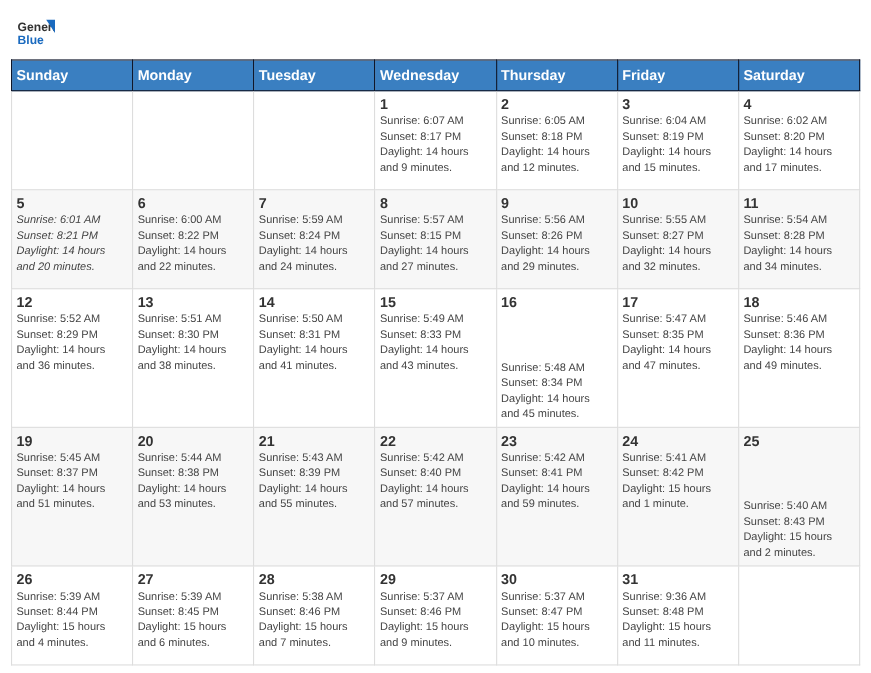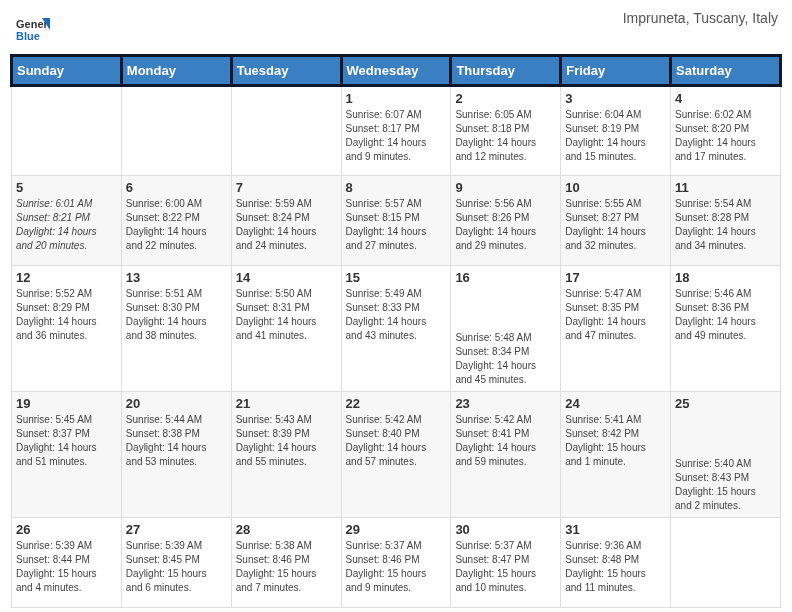--- a/index.html
+++ b/index.html
@@ -48,21 +48,21 @@
     }
     thead tr {
       background-color: #3a7fc1;
     }
     thead th {
       color: #fff;
       font-size: 13px;
       font-weight: bold;
       padding: 6px 4px;
       text-align: left;
-      border: 3px solid #0f172a;
+      border: 1px solid #0f172a;
     }
     tbody tr {
       border-bottom: 1px solid #ccc;
     }
     tbody td {
       vertical-align: top;
       padding: 4px 4px;
       border: 1px solid #ddd;
       height: 90px;
       font-size: 10.5px;
@@ -92,21 +92,20 @@
 
 <div class="header">
   <div class="logo">
     <svg class="logo-icon" viewBox="0 0 36 36" xmlns="http://www.w3.org/2000/svg">
       <text x="2" y="18" font-size="11" font-weight="bold" fill="#333">General</text>
       <text x="2" y="30" font-size="11" font-weight="bold" fill="#1a6abf">Blue</text>
       <polygon points="28,8 36,8 36,20" fill="#1a6abf"></polygon>
     </svg>
   </div>
   <div class="title-block">
-    <div class="subtitle">Impruneta, Tuscany, Italy</div>
   </div>
 </div>
 
 <table>
   <thead>
     <tr>
     <th>Sunday</th>
         <th>Monday</th>
         <th>Tuesday</th>
         <th>Wednesday</th>

